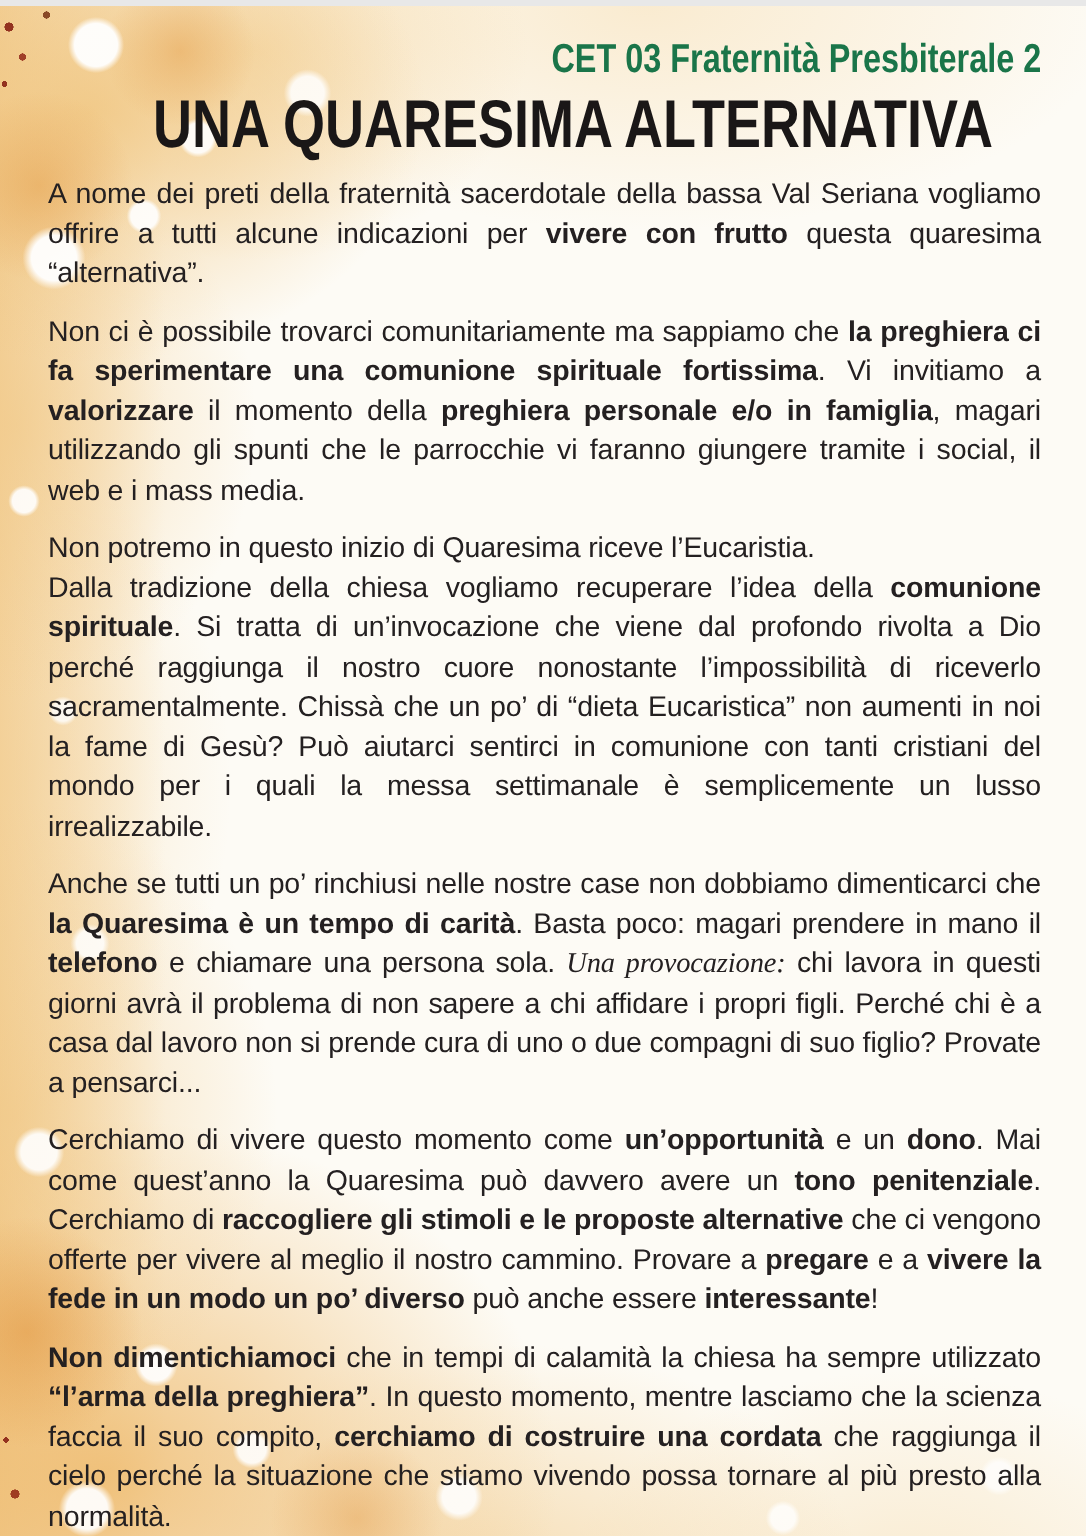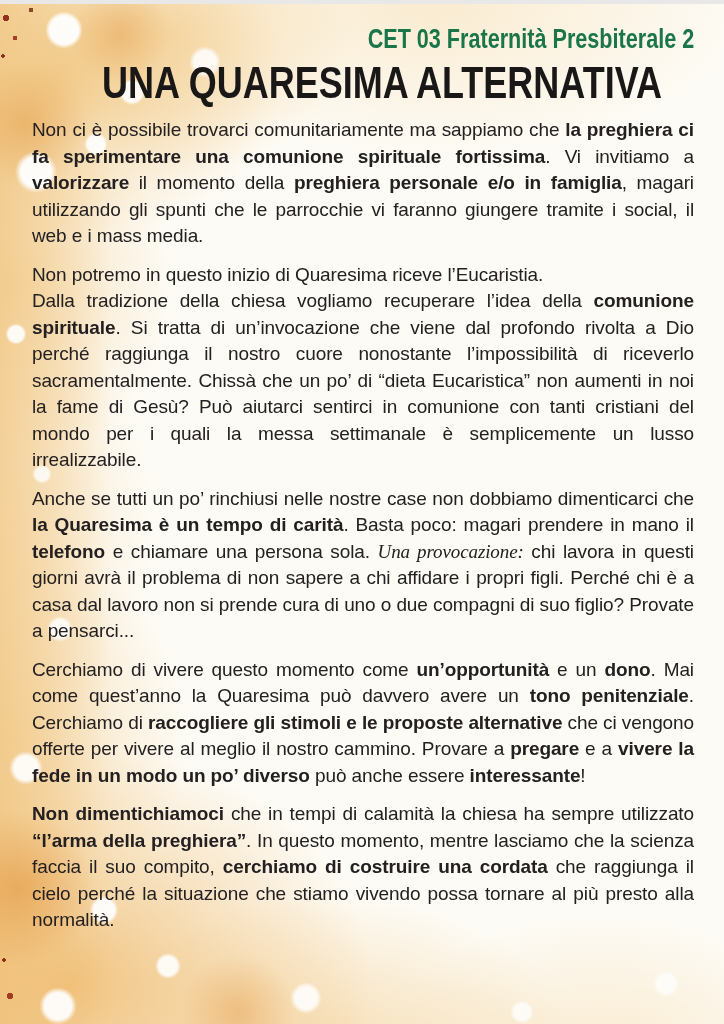--- a/index.html
+++ b/index.html
@@ -113,20 +113,21 @@
 <div class="page" style="--green: #1a7549; --text: #242021; --paper: #fdfbf5;">
   <div class="bg"></div>
   <div class="content">
     <div class="kicker">
       <span class="kicker-inner">CET 03 Fraternità Presbiterale 2</span>
     </div>
     <h1 class="title">
       <span class="title-inner">UNA QUARESIMA ALTERNATIVA</span>
     </h1>
     <div class="body-text">
+        <p class="para"><span>A nome dei preti della fraternità sacerdotale della bassa Val Seriana vogliamo offrire a tutti alcune indicazioni per </span><span class="b">vivere con frutto</span><span> questa quaresima “alternativa”.</span></p>
         <p class="para"><span>Non ci è possibile trovarci comunitariamente ma sappiamo che </span><span class="b">la preghiera ci fa sperimentare una comunione spirituale fortissima</span><span>. Vi invitiamo a </span><span class="b">valorizzare</span><span> il momento della </span><span class="b">preghiera personale e/o in famiglia</span><span>, magari utilizzando gli spunti che le parrocchie vi faranno giungere tramite i social, il web e i mass media.</span></p>
         <p class="para"><span>Non potremo in questo inizio di Quaresima riceve l’Eucaristia.</span><br><span>Dalla tradizione della chiesa vogliamo recuperare l’idea della </span><span class="b">comunione spirituale</span><span>. Si tratta di un’invocazione che viene dal profondo rivolta a Dio perché raggiunga il nostro cuore nonostante l’impossibilità di riceverlo sacramentalmente. Chissà che un po’ di “dieta Eucaristica” non aumenti in noi la fame di Gesù? Può aiutarci sentirci in comunione con tanti cristiani del mondo per i quali la messa settimanale è semplicemente un lusso irrealizzabile.</span></p>
         <p class="para"><span>Anche se tutti un po’ rinchiusi nelle nostre case non dobbiamo dimenticarci che </span><span class="b">la Quaresima è un tempo di carità</span><span>. Basta poco: magari prendere in mano il </span><span class="b">telefono</span><span> e chiamare una persona sola. </span><span class="i">Una provocazione:</span><span> chi lavora in questi giorni avrà il problema di non sapere a chi affidare i propri figli. Perché chi è a casa dal lavoro non si prende cura di uno o due compagni di suo figlio? Provate a pensarci...</span></p>
         <p class="para"><span>Cerchiamo di vivere questo momento come </span><span class="b">un’opportunità</span><span> e un </span><span class="b">dono</span><span>. Mai come quest’anno la Quaresima può davvero avere un </span><span class="b">tono penitenziale</span><span>. Cerchiamo di </span><span class="b">raccogliere gli stimoli e le proposte alternative</span><span> che ci vengono offerte per vivere al meglio il nostro cammino. Provare a </span><span class="b">pregare</span><span> e a </span><span class="b">vivere la fede in un modo un po’ diverso</span><span> può anche essere </span><span class="b">interessante</span><span>!</span></p>
         <p class="para"><span class="b">Non dimentichiamoci</span><span> che in tempi di calamità la chiesa ha sempre utilizzato </span><span class="b">“l’arma della preghiera”</span><span>. In questo momento, mentre lasciamo che la scienza faccia il suo compito, </span><span class="b">cerchiamo di costruire una cordata</span><span> che raggiunga il cielo perché la situazione che stiamo vivendo possa tornare al più presto alla normalità.</span></p>
       </div>
   </div>
 </div>
 
 </body></html>

